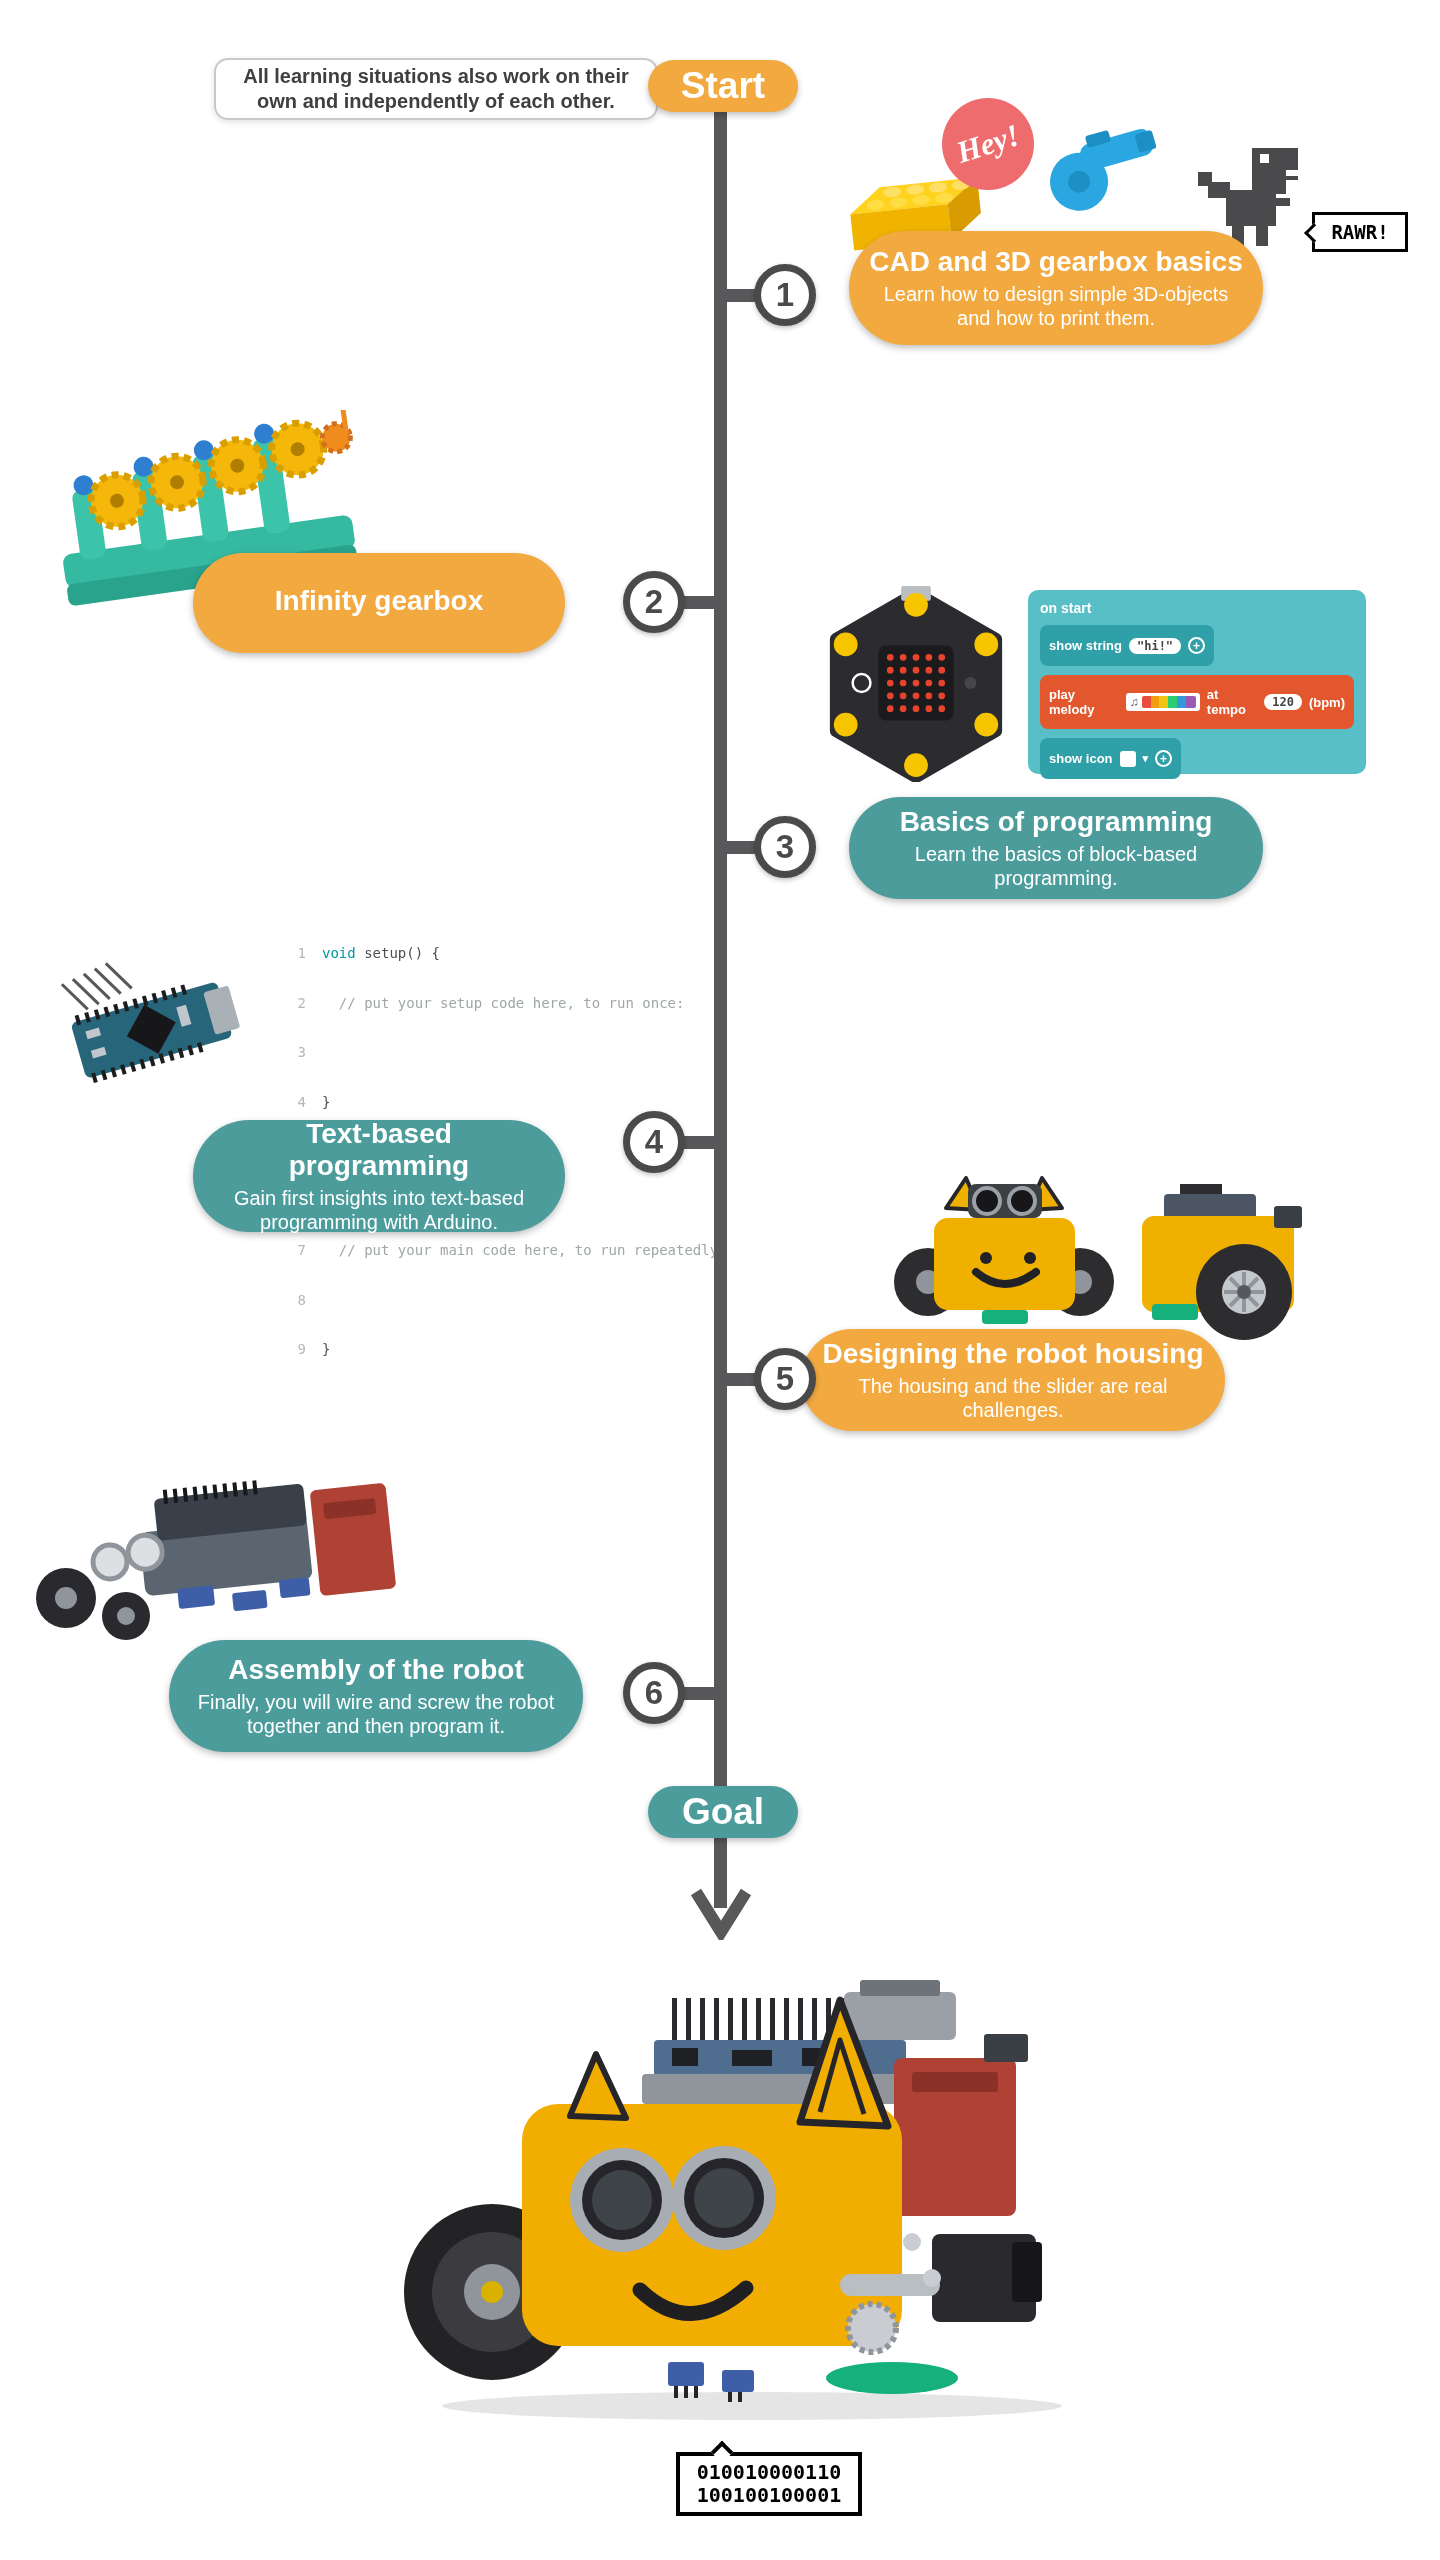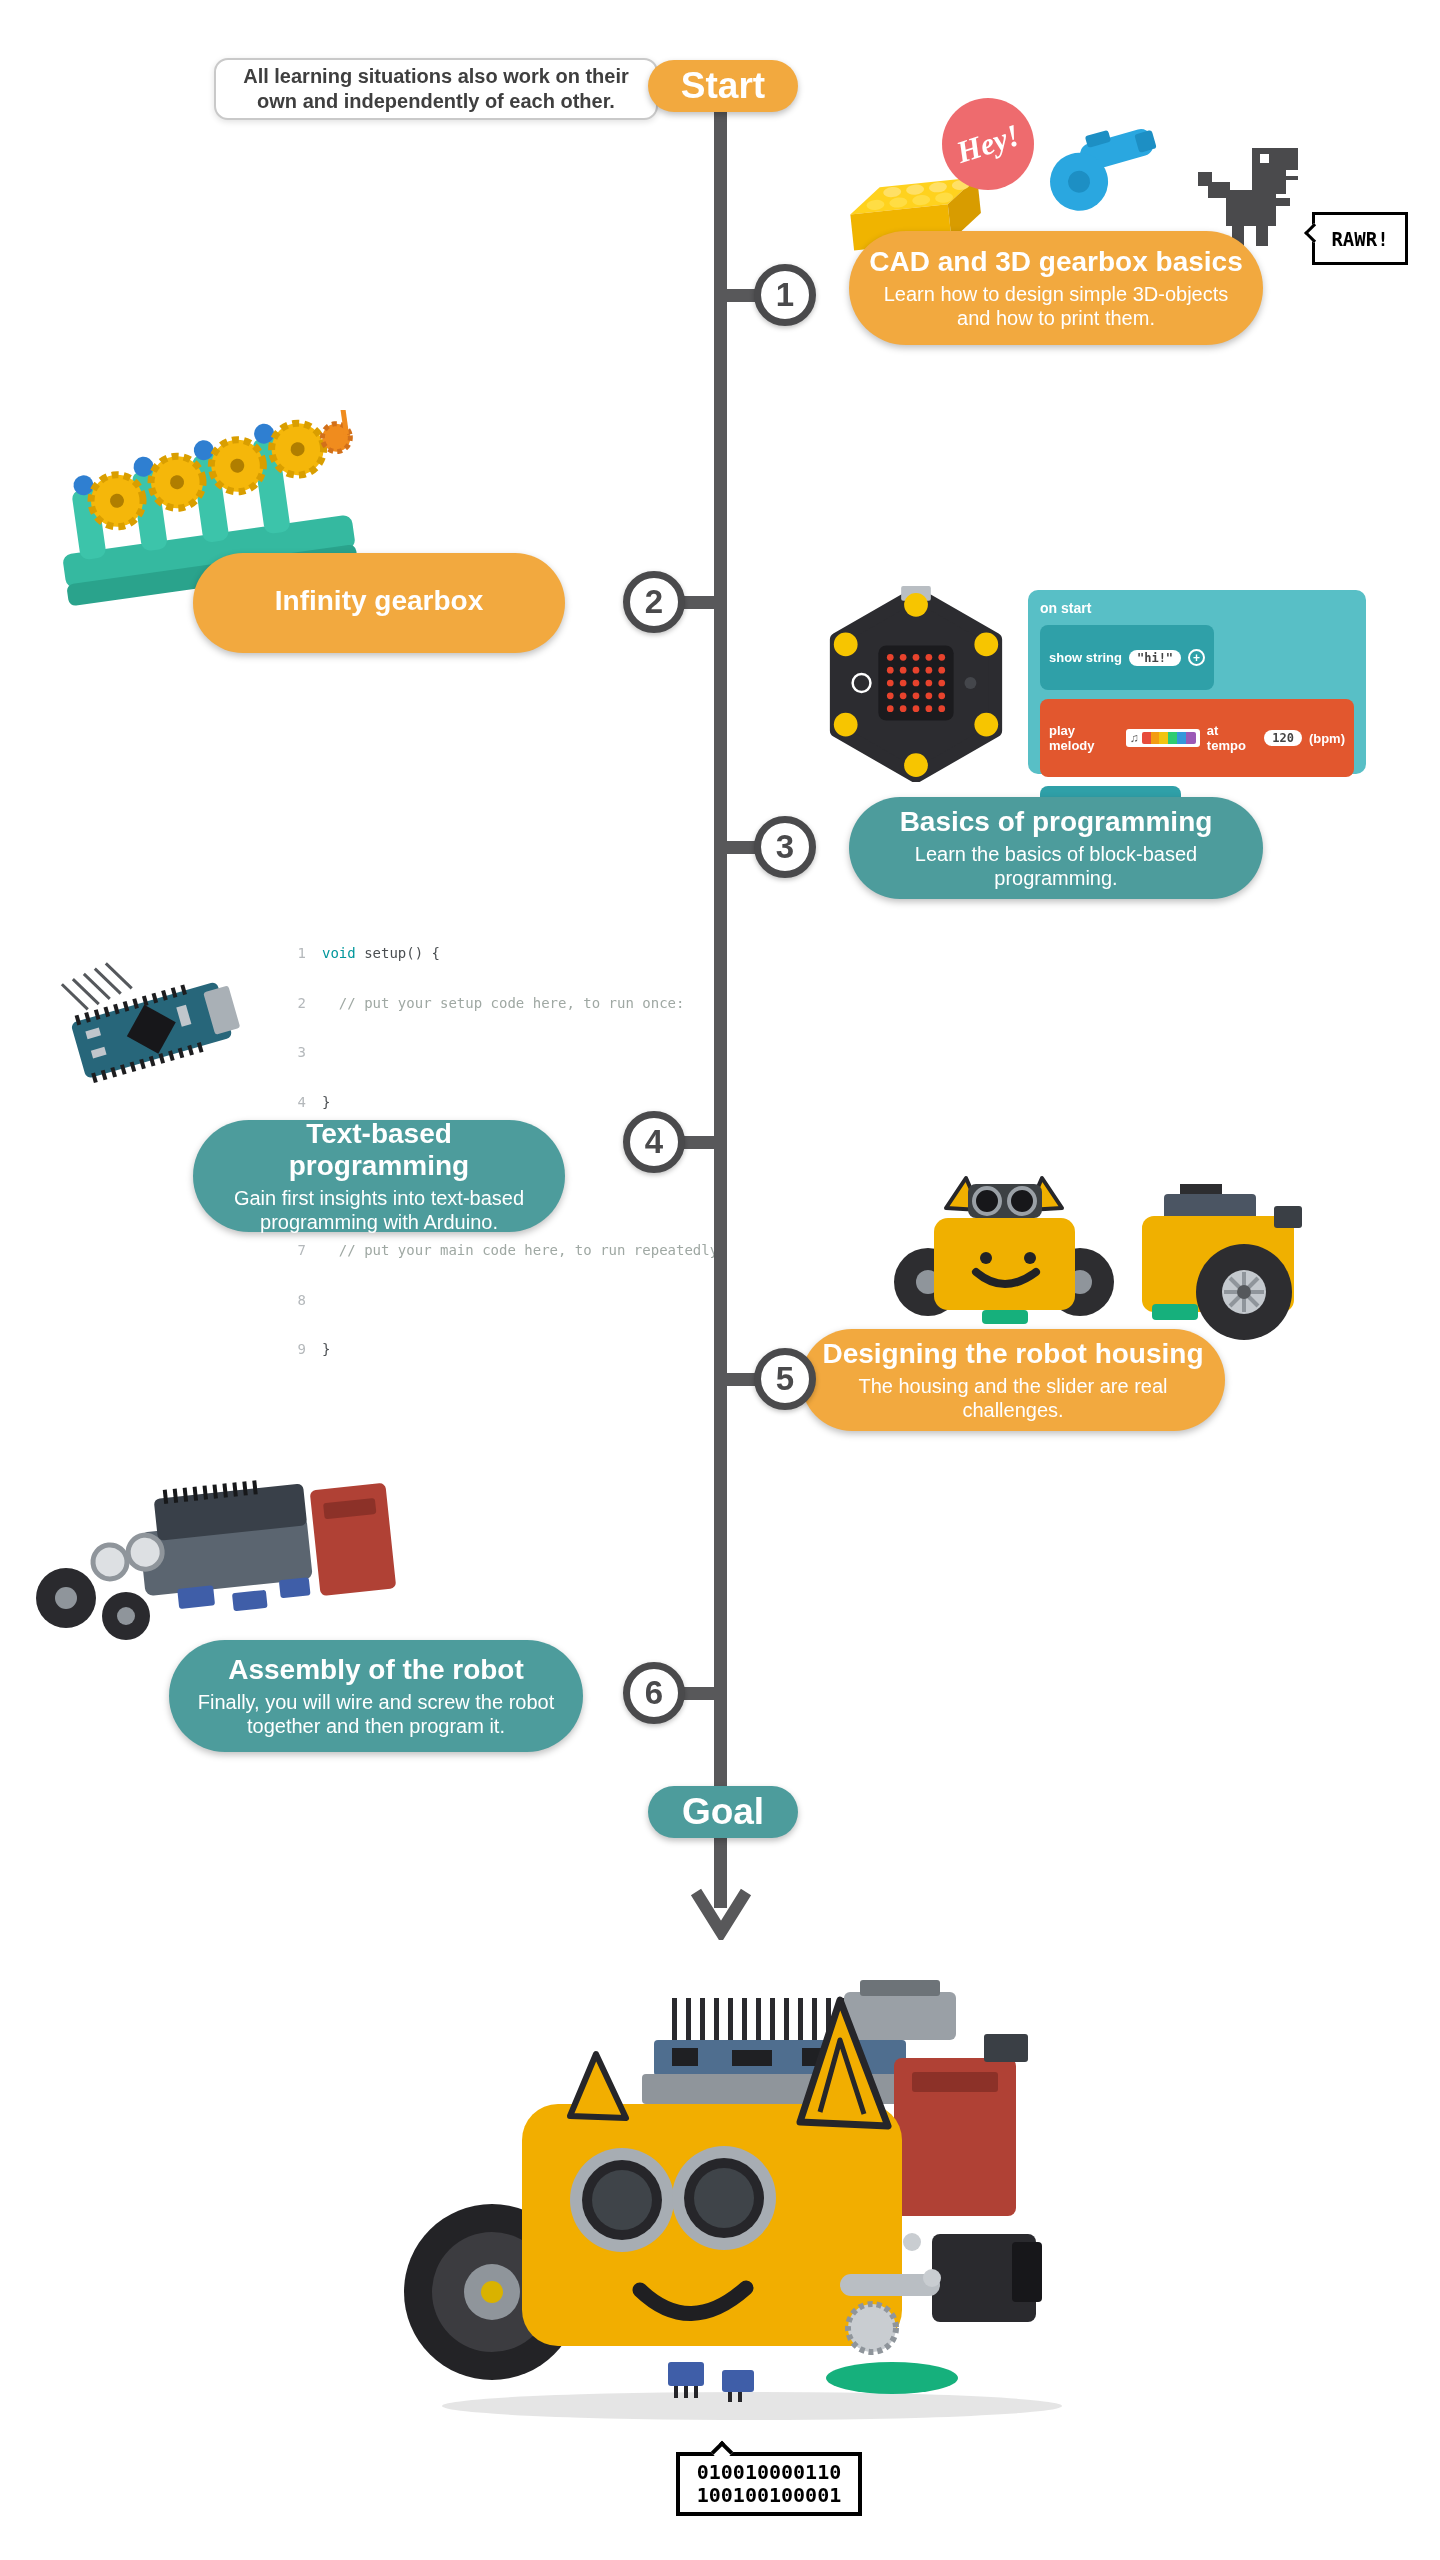--- a/index.html
+++ b/index.html
@@ -46,21 +46,21 @@
     background: #fff; border: 2px solid #c9c9c9; border-radius: 14px;
     display: flex; align-items: center; justify-content: center; text-align: center;
     font-size: 20px; font-weight: bold; color: #3f3f3f; line-height: 1.25;
     padding: 0 18px; box-shadow: 0 2px 6px rgba(0,0,0,.12); z-index: 2;
   }
   .arrowhead { position: absolute; left: 689px; top: 1888px; z-index: 1; }
   
   .illu { position: absolute; z-index: 0; }
   
   .rawr {
-    position: absolute; left: 1312px; top: 212px; width: 96px; height: 53px;
+    position: absolute; left: 1312px; top: 212px; width: 96px; height: 40px;
     background: #fff; border: 3px solid #000;
     display: flex; align-items: center; justify-content: center;
     font-family: "DejaVu Sans Mono", monospace; font-weight: bold; font-size: 19px;
     z-index: 2;
   }
   .rawr::before {
     content: ""; position: absolute; left: -8px; top: 11px; width: 11px; height: 11px;
     background: #fff; border-left: 3px solid #000; border-bottom: 3px solid #000;
     transform: rotate(45deg);
   }
@@ -79,21 +79,21 @@
   
   .mc-panel {
     position: absolute; left: 1028px; top: 590px; width: 338px; height: 184px;
     background: #58BFC6; border-radius: 10px; padding: 10px 12px;
     display: flex; flex-direction: column; gap: 9px;
     color: #fff; font-size: 13px; font-weight: bold; z-index: 0;
   }
   .mc-onstart { font-size: 14px; }
   .mc-row {
     display: inline-flex; align-items: center; gap: 7px;
-    border-radius: 8px; padding: 24px 9px; width: fit-content;
+    border-radius: 8px; padding: 12px 9px; width: fit-content;
   }
   .mc-teal-block { background: #2FA0A8; }
   .mc-orange-block { background: #E2572E; }
   .mc-oval {
     background: #fff; color: #444; border-radius: 12px; padding: 1px 8px;
     font-family: "DejaVu Sans Mono", monospace; font-size: 12px; font-weight: bold;
   }
   .mc-plus {
     border: 2px solid #fff; border-radius: 50%; width: 17px; height: 17px;
     display: flex; align-items: center; justify-content: center;

